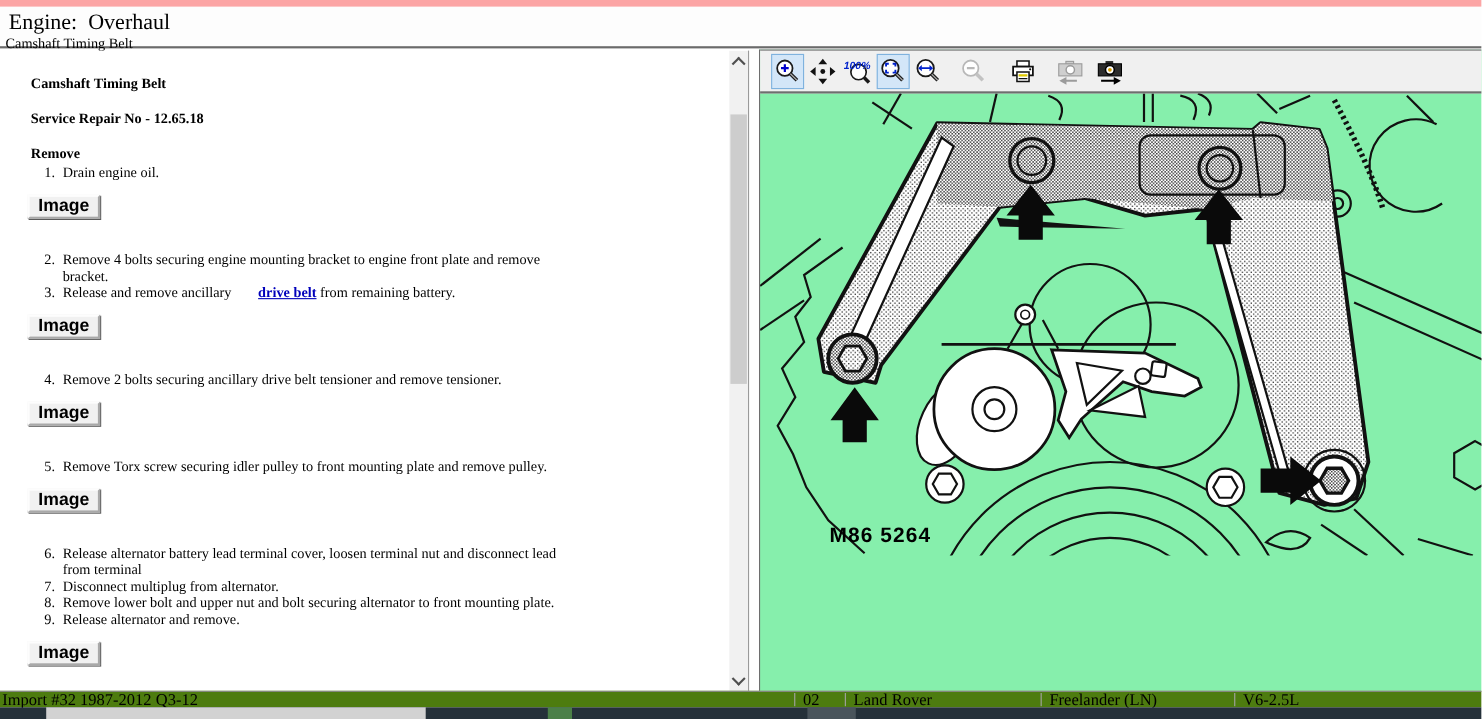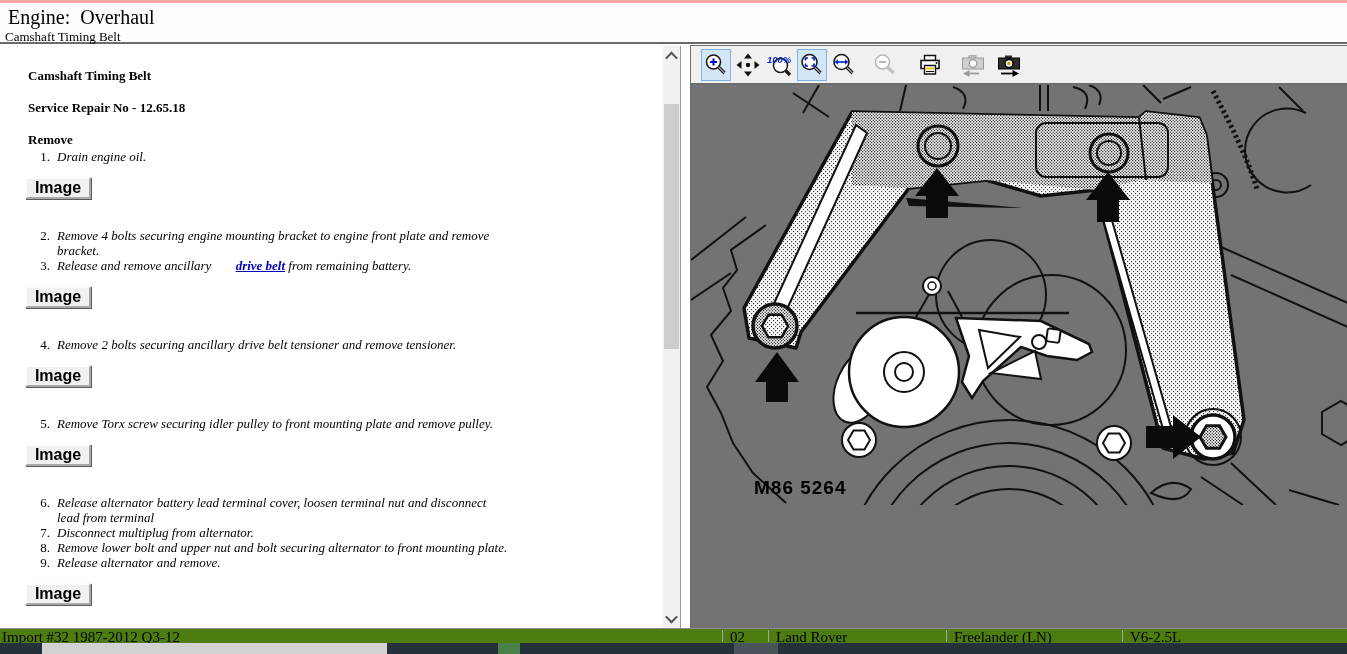--- a/index.html
+++ b/index.html
@@ -1,51 +1,51 @@
 <!DOCTYPE html>
 <html><head>
 <meta charset="utf-8">
 <style>
   html,body{margin:0;padding:0;background:#fff;}
   #page{position:relative;width:1347px;height:654px;overflow:hidden;background:#fff;
         font-family:"Liberation Serif",serif;color:#000;}
 
   
   #hdr{position:absolute;top:0;left:0;right:0;height:44px;background:#fdfdfd;
-       border-top:3px solid #fca5a5;border-bottom:2px solid #6b6b6b;box-sizing:border-box;}
+       border-top:6px solid #fca5a5;border-bottom:2px solid #6b6b6b;box-sizing:border-box;}
   #hdr .t1{position:absolute;left:8px;top:3px;font-size:20px;white-space:pre;}
   #hdr .t2{position:absolute;left:5px;top:26px;font-size:13px;}
 
   
   #left{position:absolute;left:0;top:46px;width:681px;bottom:26px;background:#fff;
         border-right:1px solid #9a9a9a;box-sizing:border-box;overflow:hidden;}
   #doc{position:absolute;left:0;top:0;right:18px;bottom:0;padding:22px 0 0 28px;
        font-size:13px;line-height:15px;}
   #doc h4{font-size:13px;margin:0 0 17px 0;}
   #doc .sect{font-weight:bold;margin:0 0 2px 0;}
   .step{display:flex;}
   .step .num{width:22px;flex:none;text-align:right;padding-right:7px;}
-  .step .txt{width:452px;font-style:italic;}
+  .step .txt{width:452px;}
   .lnk{color:#0000bb;font-weight:bold;text-decoration:underline;cursor:pointer;margin-left:21px;}
   .btn-row{margin:13px 0 29px -3px;}
   .btn-row.last{margin-bottom:4px;}
   .btn3d{display:inline-block;width:66px;height:22px;box-sizing:border-box;text-align:center;
          font-family:"Liberation Sans",sans-serif;font-weight:bold;font-size:16px;line-height:18px;
          background:#f1f1f1;border:2px outset #fdfdfd;box-shadow:1px 1px 0 #5a5a5a;cursor:pointer;}
 
   
   #vscroll{position:absolute;right:0;top:0;width:17px;bottom:0;background:#f1f1f1;}
   .sb-btn{position:absolute;left:0;width:17px;height:16px;display:flex;align-items:center;justify-content:center;}
   .chev{width:7px;height:7px;border-left:2px solid #505050;border-top:2px solid #505050;}
   .chev.up{transform:rotate(45deg) translate(1px,1px);}
   .chev.down{transform:rotate(225deg) translate(1px,1px);}
   #sb-thumb{position:absolute;left:1px;width:15px;top:58px;height:245px;background:#cdcdcd;}
 
   
-  #right{position:absolute;left:690px;top:45px;right:0;bottom:26px;background:#737373;
+  #right{position:absolute;left:690px;top:45px;right:0;bottom:26px;background:#86efac;
          border-left:1px solid #6e6e6e;box-sizing:border-box;}
   #tbar{position:absolute;left:0;top:0;right:0;height:40px;background:#f0f0f0;
         border-top:1px solid #6e6e6e;border-bottom:2px solid #6e6e6e;box-sizing:border-box;
         display:flex;align-items:center;padding-left:10px;}
   .tool{width:30px;height:32px;display:flex;align-items:center;justify-content:center;
         margin-right:2px;border:1px solid transparent;box-sizing:border-box;cursor:pointer;}
   .tool.sel{background:#d3e6f8;border-color:#7fb2de;}
   .tool.dis{cursor:default;}
   .gap-a{margin-left:9px;} .gap-b{margin-left:13px;} .gap-c{margin-left:11px;} .gap-d{margin-left:4px;}
 

